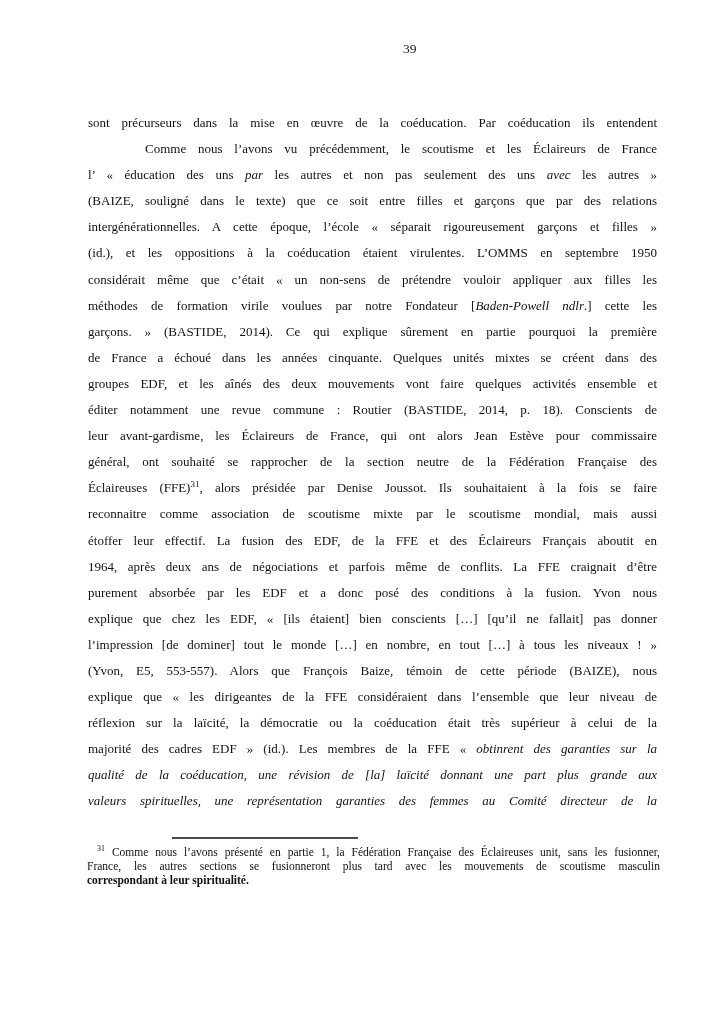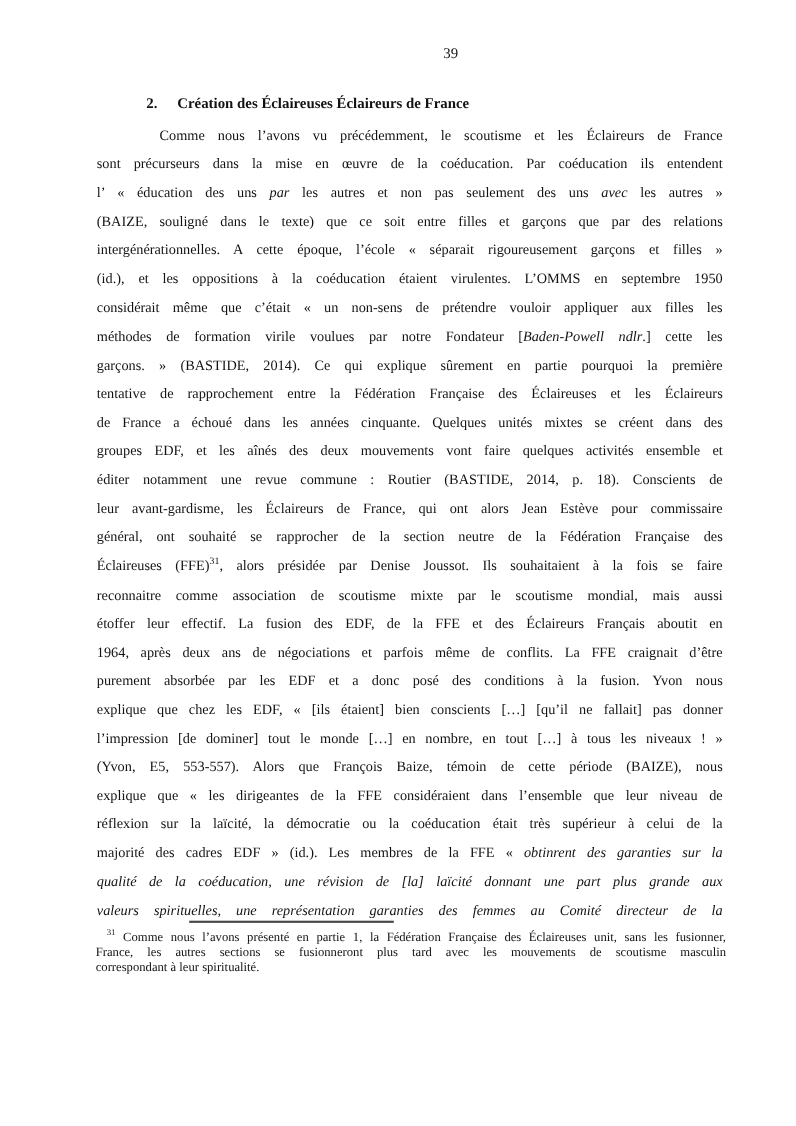--- a/index.html
+++ b/index.html
@@ -59,42 +59,38 @@
     top: 845px; left: 87px;
     width: 573px;
     font-size: 11.5px;
   }
   .fn-line {
     line-height: 14.2px;
     text-align: justify;
     text-align-last: justify;
   }
   .fn-line.indent { text-indent: 10px; }
-  .fn-line.last { text-align-last: left; }
+  .fn-line.last { text-align-last: left; font-weight: bold; }
   .fn-line .sup { font-size: 8px; }
 </style>
 </head>
 <body>
 
 <div class="page">
   <div class="page-number">39</div>
-  <div class="heading">
-    <span class="h-num">2.</span><span class="h-text">Création des Éclaireuses Éclaireurs de France</span>
-  </div>
   <div class="body">
+      <div class="line"><span>sont précurseurs dans la mise en œuvre de la coéducation. Par coéducation ils entendent</span></div>
       <div class="line indent"><span>Comme nous l’avons vu précédemment, le scoutisme et les Éclaireurs de France</span></div>
-      <div class="line"><span>sont précurseurs dans la mise en œuvre de la coéducation. Par coéducation ils entendent</span></div>
       <div class="line"><span>l’ « éducation des uns </span><span class="it">par</span><span> les autres et non pas seulement des uns </span><span class="it">avec</span><span> les autres »</span></div>
       <div class="line"><span>(BAIZE, souligné dans le texte) que ce soit entre filles et garçons que par des relations</span></div>
       <div class="line"><span>intergénérationnelles. A cette époque, l’école « séparait rigoureusement garçons et filles »</span></div>
       <div class="line"><span>(id.), et les oppositions à la coéducation étaient virulentes. L’OMMS en septembre 1950</span></div>
       <div class="line"><span>considérait même que c’était « un non-sens de prétendre vouloir appliquer aux filles les</span></div>
       <div class="line"><span>méthodes de formation virile voulues par notre Fondateur [</span><span class="it">Baden-Powell ndlr</span><span>.] cette les</span></div>
       <div class="line"><span>garçons. » (BASTIDE, 2014). Ce qui explique sûrement en partie pourquoi la première</span></div>
-      <div class="line"><span>tentative de rapprochement entre la Fédération Française des Éclaireuses et les Éclaireurs</span></div>
       <div class="line"><span>de France a échoué dans les années cinquante. Quelques unités mixtes se créent dans des</span></div>
       <div class="line"><span>groupes EDF, et les aînés des deux mouvements vont faire quelques activités ensemble et</span></div>
       <div class="line"><span>éditer notamment une revue commune : Routier (BASTIDE, 2014, p. 18). Conscients de</span></div>
       <div class="line"><span>leur avant-gardisme, les Éclaireurs de France, qui ont alors Jean Estève pour commissaire</span></div>
       <div class="line"><span>général, ont souhaité se rapprocher de la section neutre de la Fédération Française des</span></div>
       <div class="line"><span>Éclaireuses (FFE)</span><span class="sup">31</span><span>, alors présidée par Denise Joussot. Ils souhaitaient à la fois se faire</span></div>
       <div class="line"><span>reconnaitre comme association de scoutisme mixte par le scoutisme mondial, mais aussi</span></div>
       <div class="line"><span>étoffer leur effectif. La fusion des EDF, de la FFE et des Éclaireurs Français aboutit en</span></div>
       <div class="line"><span>1964, après deux ans de négociations et parfois même de conflits. La FFE craignait d’être</span></div>
       <div class="line"><span>purement absorbée par les EDF et a donc posé des conditions à la fusion. Yvon nous</span></div>

